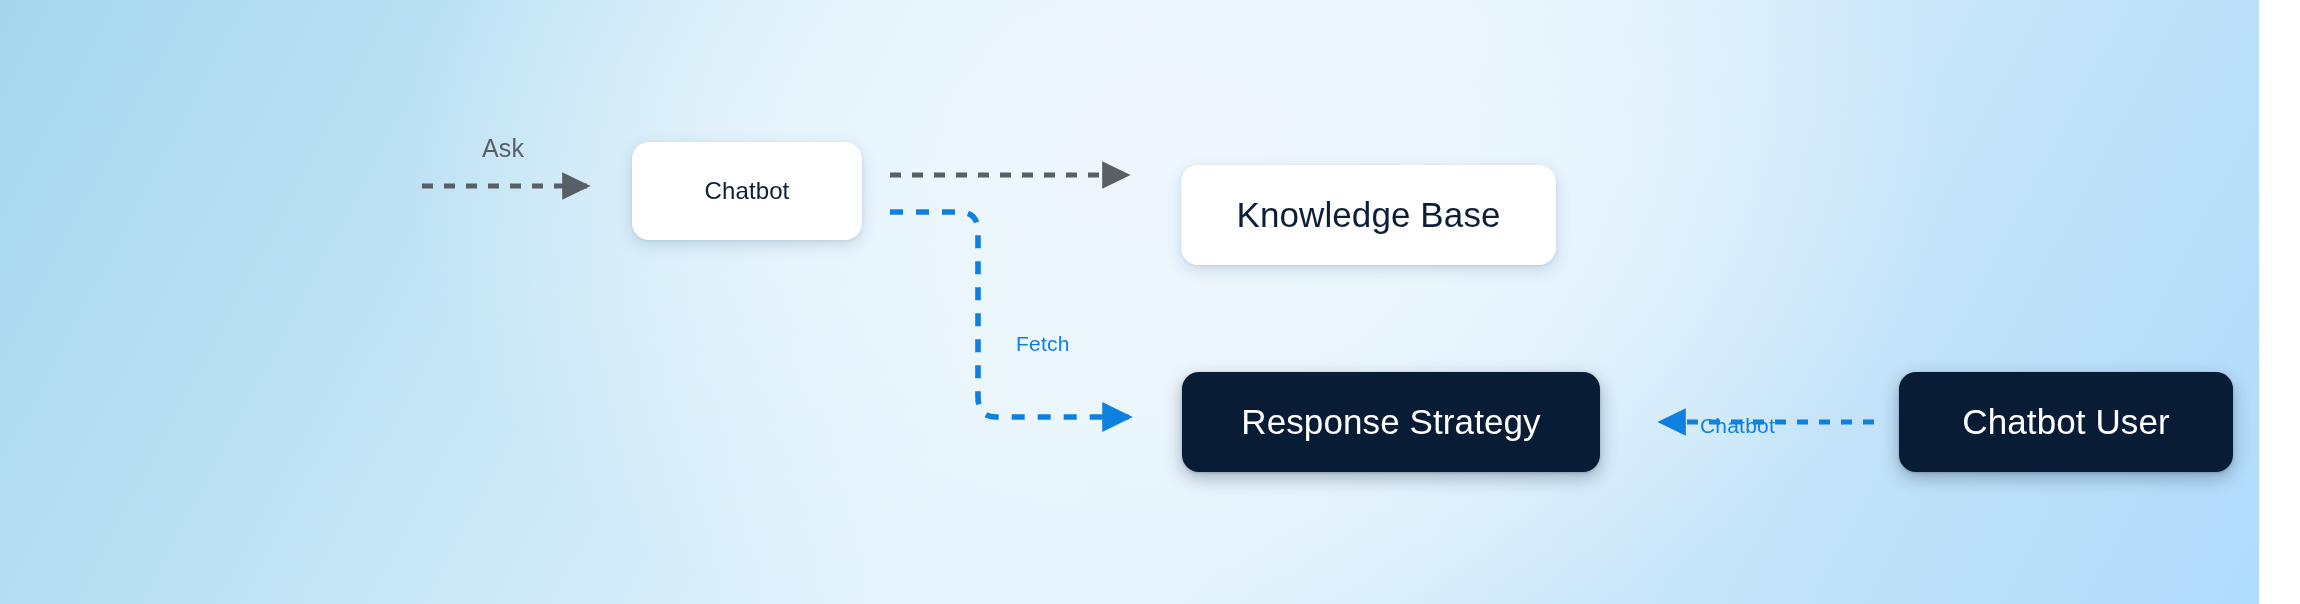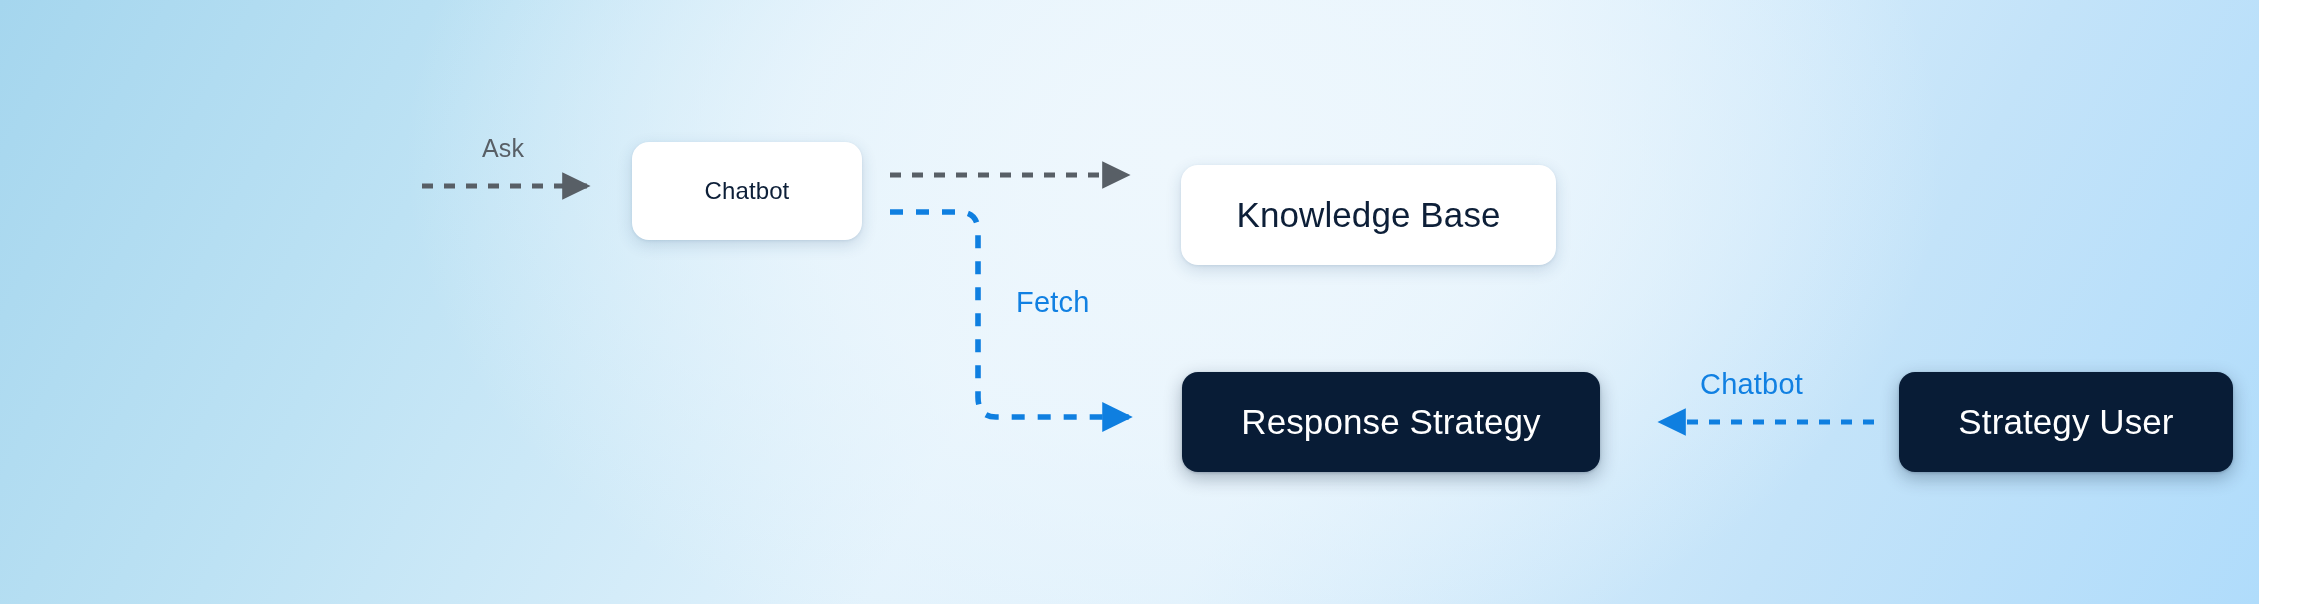--- a/index.html
+++ b/index.html
@@ -44,21 +44,20 @@
   }
   .node-light {
     background: #ffffff;
     color: #0d1f38;
     box-shadow: 0 5px 16px rgba(25, 70, 115, 0.16), 0 1px 3px rgba(25, 70, 115, 0.10);
   }
   .node-dark {
     background: #081c36;
     color: #ffffff;
     box-shadow: 0 6px 18px rgba(8, 28, 54, 0.30), 0 1px 3px rgba(8, 28, 54, 0.20);
-    border-radius: 16px;
   }
 
   #node-customer {
     left: 126px;  top: 140px;  width: 258px;  height: 98px;
     font-size: 35px;
   }
   #node-chatbot {
     left: 632px;  top: 142px;  width: 230px;  height: 98px;
     font-size: 24px;
   }
@@ -76,21 +75,21 @@
     font-size: 35px;
   }
 
   
   .edge-label {
     position: absolute;
     white-space: nowrap;
     letter-spacing: 0.2px;
   }
   .edge-label-gray { color: #585f66; font-size: 25px; }
-  .edge-label-blue { color: #1180e2; font-size: 29px; }
+  .edge-label-blue { color: #1180e2; font-size: 21px; margin-top: 46px; }
 
   #label-ask     { left: 482px;  top: 134px; }
   #label-fetch   { left: 1016px; top: 286px; }
   #label-manage  { left: 1700px; top: 368px; }
 </style>
 </head>
 <body>
 
 <div id="diagram-canvas">
 
@@ -119,15 +118,15 @@
 
   <div class="edge-label edge-label-blue" id="label-manage">Chatbot</div>
 
 
   <div class="node node-light" id="node-chatbot">Chatbot</div>
 
   <div class="node node-light" id="node-knowledge-base">Knowledge Base</div>
 
   <div class="node node-dark" id="node-response-strategy">Response Strategy</div>
 
-  <div class="node node-dark" id="node-business-user">Strategy User</div>
+  <div class="node node-dark" id="node-business-user">Chatbot User</div>
 
 </div>
 
 </body></html>

